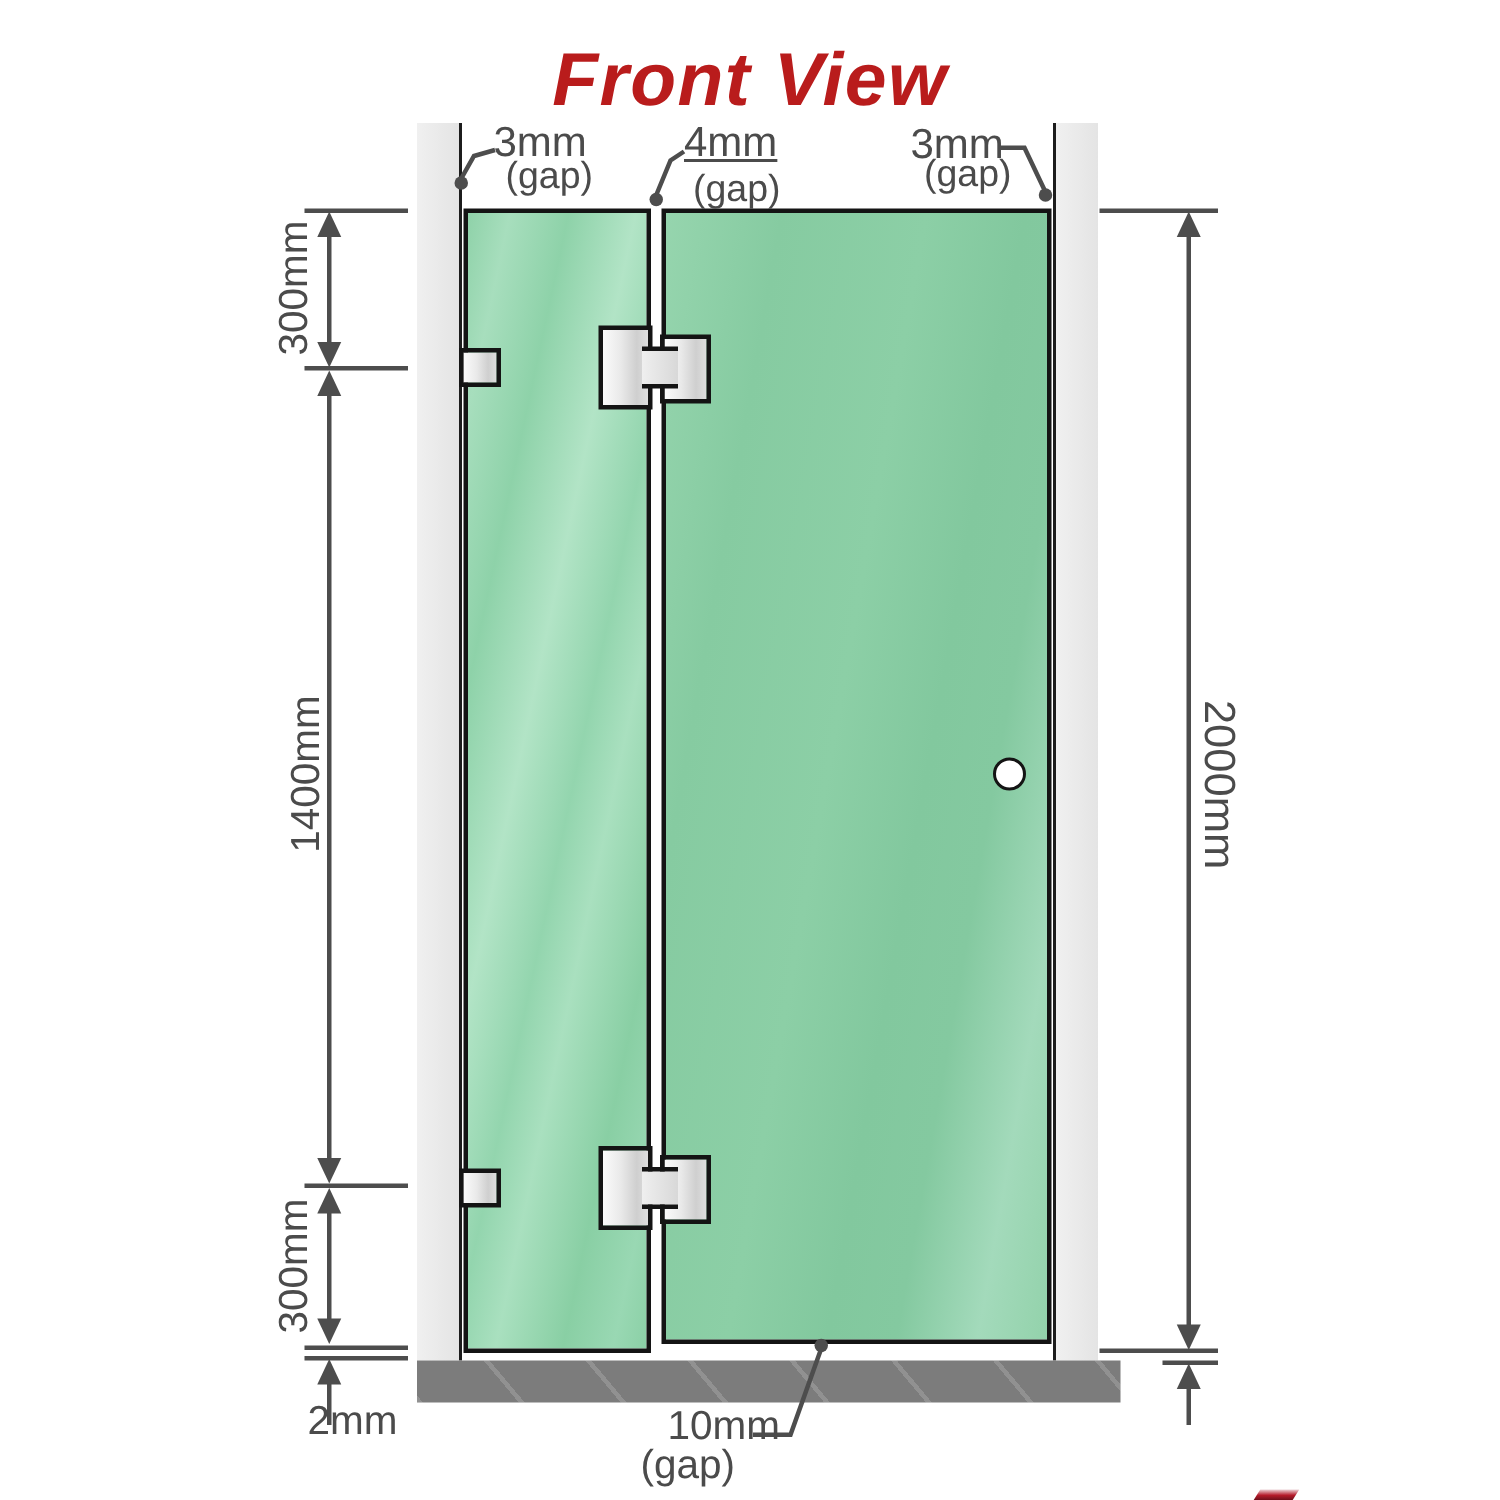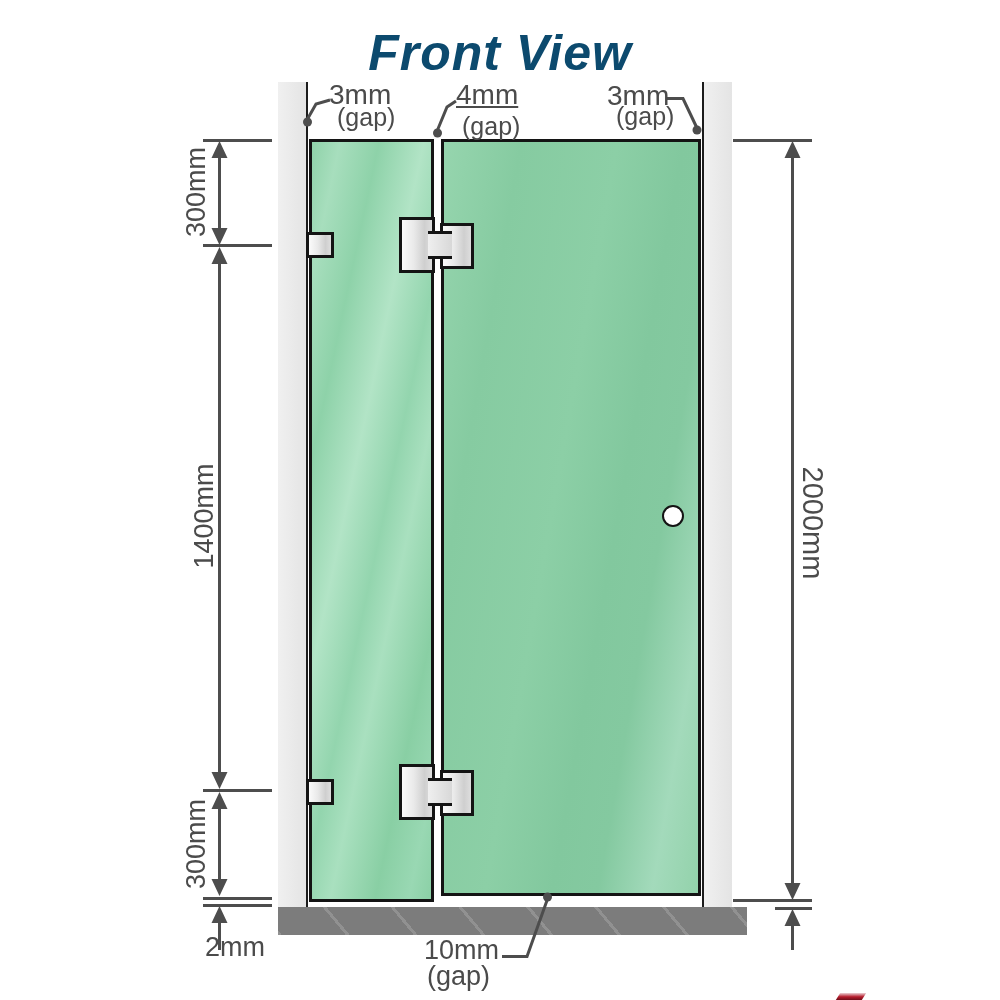--- a/index.html
+++ b/index.html
@@ -5,21 +5,21 @@
   html,body{margin:0;padding:0;background:#fff;}
   #stage{
     position:relative;width:1000px;height:1000px;background:#ffffff;
     font-family:"Liberation Sans", sans-serif;overflow:hidden;
   }
   .abs{position:absolute;}
   
   .title{
     left:0;right:0;top:24px;text-align:center;
     font-size:50px;font-weight:bold;font-style:italic;
-    color:#0c4a6e;letter-spacing:1px;
+    color:#b91c1c;letter-spacing:1px;
   }
   
   .wall{background:linear-gradient(90deg,#f0f0f0,#e4e4e4);top:82px;height:825px;width:28px;}
   .wall-left{left:278px;border-right:2px solid #1c1c1c;}
   .wall-right{left:702px;border-left:2px solid #1c1c1c;}
   
   .floor{
     left:278px;top:907px;width:469px;height:28px;
     background:
       repeating-linear-gradient(50deg, rgba(255,255,255,0.16) 0 3px, transparent 3px 52px),
@@ -154,18 +154,18 @@
   <div class="abs dimtext gapval" style="left:607px;top:82px;">3mm</div>
   <div class="abs dimtext gapq" style="left:616px;top:104px;">(gap)</div>
 
   <div class="abs dimtext rot-ccw" style="left:196px;top:192px;">300mm</div>
   <div class="abs dimtext rot-ccw" style="left:204px;top:516px;">1400mm</div>
   <div class="abs dimtext rot-ccw" style="left:196px;top:844px;">300mm</div>
   <div class="abs dimtext" style="left:205px;top:934px;">2mm</div>
 
   <div class="abs dimtext rot-cw" style="left:812px;top:523px;font-size:29px;">2000mm</div>
 
-  <div class="abs dimtext" style="left:424px;top:937px;">10mm</div>
+  <div class="abs dimtext" style="left:445px;top:937px;">10mm</div>
   <div class="abs dimtext" style="left:427px;top:963px;">(gap)</div>
 
   <div class="abs cornermark"></div>
 
 </div>
 
 </body></html>

